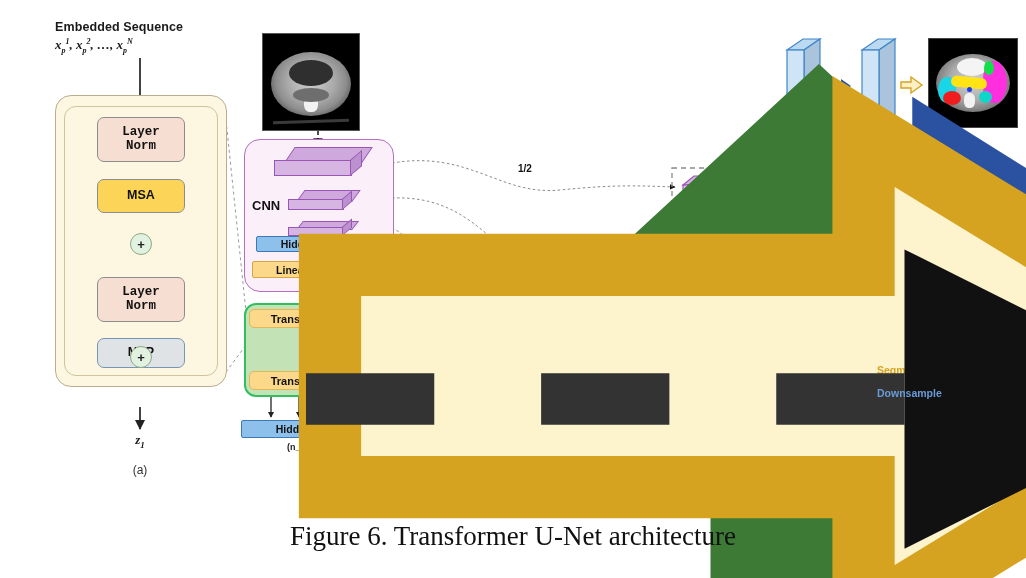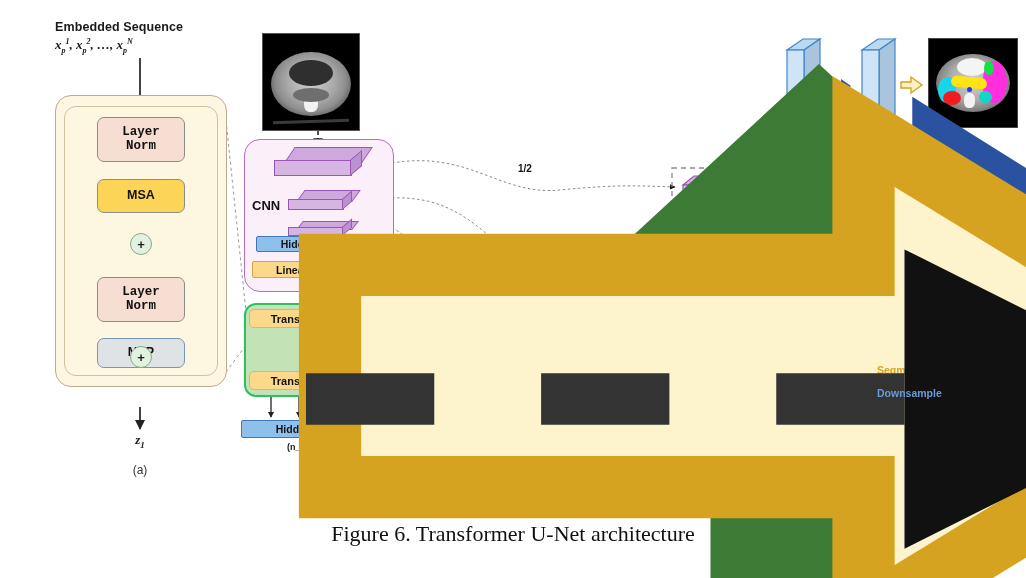--- a/index.html
+++ b/index.html
@@ -44,21 +44,21 @@
   .reshape{font-size:10.5px;color:#111;}
 
   
   #legend{left:806px;top:318px;width:215px;}
   .lg-row{display:flex;height:23px;gap:45px;}
   .lg-ic{width:26px;flex:0 0 26px;display:flex;align-items:center;justify-content:center;}
   .lg-tx{font-size:10.5px;font-weight:bold;}
 
   
   #caption{left:0;top:521px;width:1026px;text-align:center;
-     font-family:"Liberation Serif",serif;font-size:22px;color:#111;}
+     font-family:"Liberation Serif",serif;font-size:27px;color:#111;}
 
   svg{position:absolute;left:0;top:0;width:1026px;height:578px;
       pointer-events:none;overflow:visible;}
   .ct-img{border:1px solid #555;}
 </style>
 </head>
 <body>
 
 <svg viewBox="0 0 1026 578">
   <defs>

